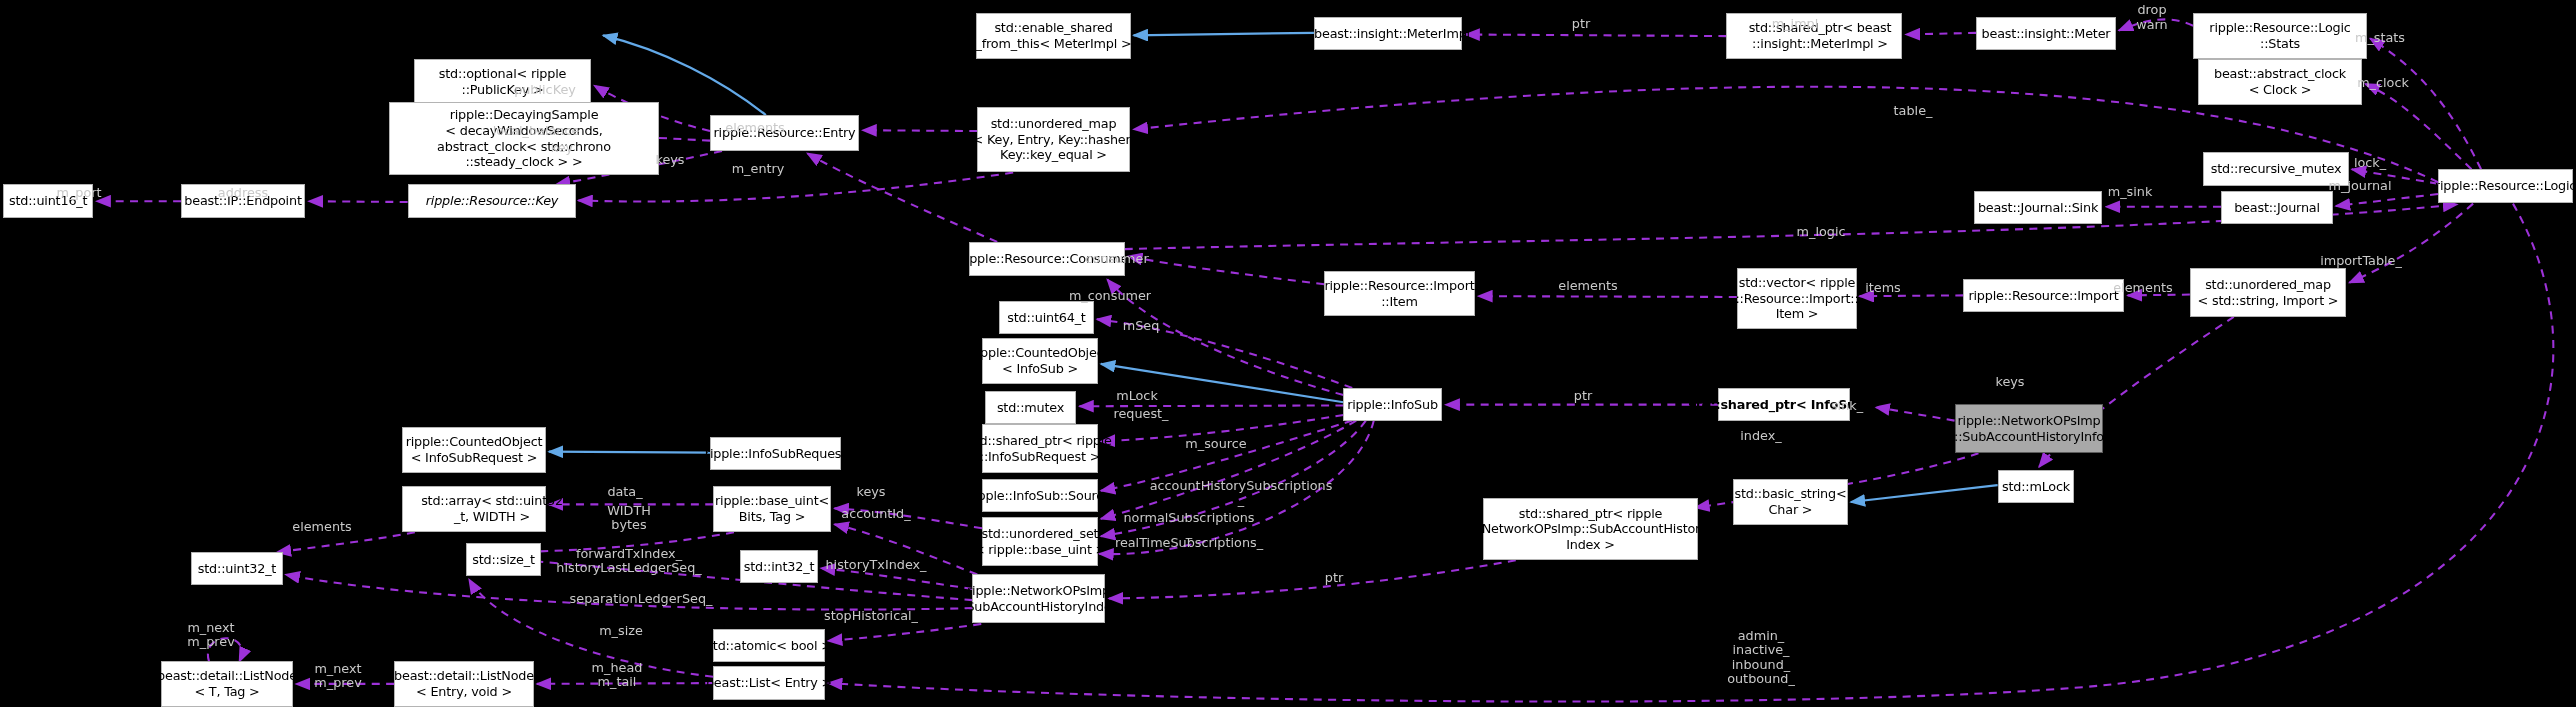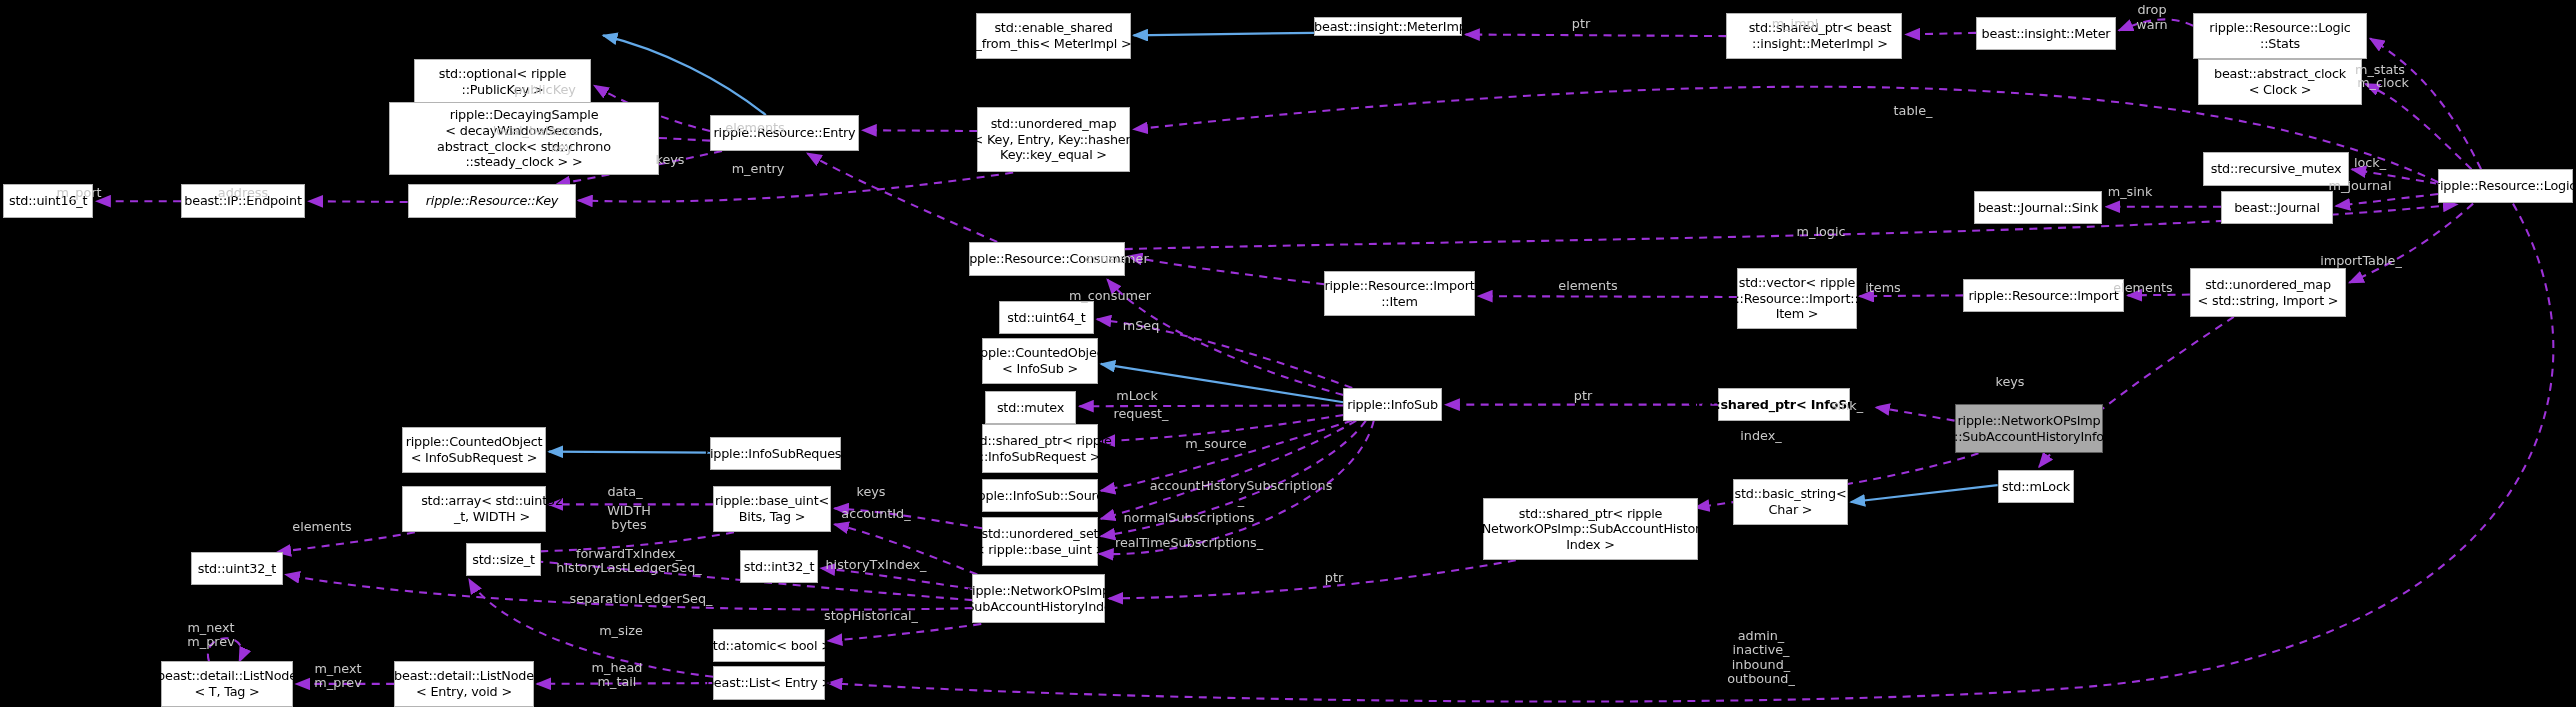--- a/index.html
+++ b/index.html
@@ -90,21 +90,21 @@
     <div class="node" style="left: 389px; top: 102px; width: 270px; height: 73px;">ripple::DecayingSample
 &lt; decayWindowSeconds,
 abstract_clock&lt; std::chrono
 ::steady_clock &gt; &gt;</div>
     <div class="node" style="left: 710px; top: 115px; width: 149px; height: 36px;">ripple::Resource::Entry</div>
     <div class="node" style="left: 3.2px; top: 184px; width: 90px; height: 34px;">std::uint16_t</div>
     <div class="node" style="left: 181px; top: 184px; width: 124px; height: 34px;">beast::IP::Endpoint</div>
     <div class="node" style="left: 408px; top: 184px; width: 168px; height: 34px; font-style: italic;">ripple::Resource::Key</div>
     <div class="node" style="left: 976px; top: 12.8px; width: 155px; height: 46px;">std::enable_shared
 _from_this&lt; MeterImpl &gt;</div>
-    <div class="node" style="left: 1314px; top: 17px; width: 148px; height: 19px; padding-left: 8px;">beast::insight::MeterImpl</div>
+    <div class="node" style="left: 1314px; top: 17px; width: 148px; height: 33px; padding-left: 8px;">beast::insight::MeterImpl</div>
     <div class="node" style="left: 1726px; top: 12.8px; width: 176px; height: 46px; padding-left: 12px;">std::shared_ptr&lt; beast
 ::insight::MeterImpl &gt;</div>
     <div class="node" style="left: 1976px; top: 17px; width: 140px; height: 33px;">beast::insight::Meter</div>
     <div class="node" style="left: 2193px; top: 12.8px; width: 174px; height: 46px;">ripple::Resource::Logic
 ::Stats</div>
     <div class="node" style="left: 2198px; top: 59px; width: 164px; height: 46px;">beast::abstract_clock
 &lt; Clock &gt;</div>
     <div class="node" style="left: 2203px; top: 152px; width: 146px; height: 34px;">std::recursive_mutex</div>
     <div class="node" style="left: 1974px; top: 191px; width: 128px; height: 33px;">beast::Journal::Sink</div>
     <div class="node" style="left: 2221px; top: 191px; width: 112px; height: 33px;">beast::Journal</div>
@@ -163,21 +163,21 @@
     <div class="elabel" style="left: 562px; top: 141px;">key</div>
     <div class="elabel" style="left: 670px; top: 153px;">keys</div>
     <div class="elabel" style="left: 755px; top: 121px;">elements</div>
     <div class="elabel" style="left: 758px; top: 162px;">m_entry</div>
     <div class="elabel" style="left: 243px; top: 186px;">address</div>
     <div class="elabel" style="left: 79px; top: 186px;">m_port</div>
     <div class="elabel" style="left: 1581px; top: 17px;">ptr</div>
     <div class="elabel" style="left: 1795px; top: 17px;">m_impl</div>
     <div class="elabel" style="left: 2152px; top: 3.2px;">drop
 warn</div>
-    <div class="elabel" style="left: 2380px; top: 31px; margin-top: 32px;">m_stats</div>
+    <div class="elabel" style="left: 2380px; top: 31px;">m_stats</div>
     <div class="elabel" style="left: 2383px; top: 76px;">m_clock</div>
     <div class="elabel" style="left: 1913px; top: 104px;">table_</div>
     <div class="elabel" style="left: 2370px; top: 156px;">lock_</div>
     <div class="elabel" style="left: 2360px; top: 179px;">m_journal</div>
     <div class="elabel" style="left: 2130px; top: 185px;">m_sink</div>
     <div class="elabel" style="left: 1821px; top: 225px;">m_logic</div>
     <div class="elabel" style="left: 1117px; top: 252px;">consumer</div>
     <div class="elabel" style="left: 1110px; top: 289px; text-align: center;">m_consumer</div>
     <div class="elabel" style="left: 1883px; top: 281px;">items</div>
     <div class="elabel" style="left: 2143px; top: 281px;">elements</div>

